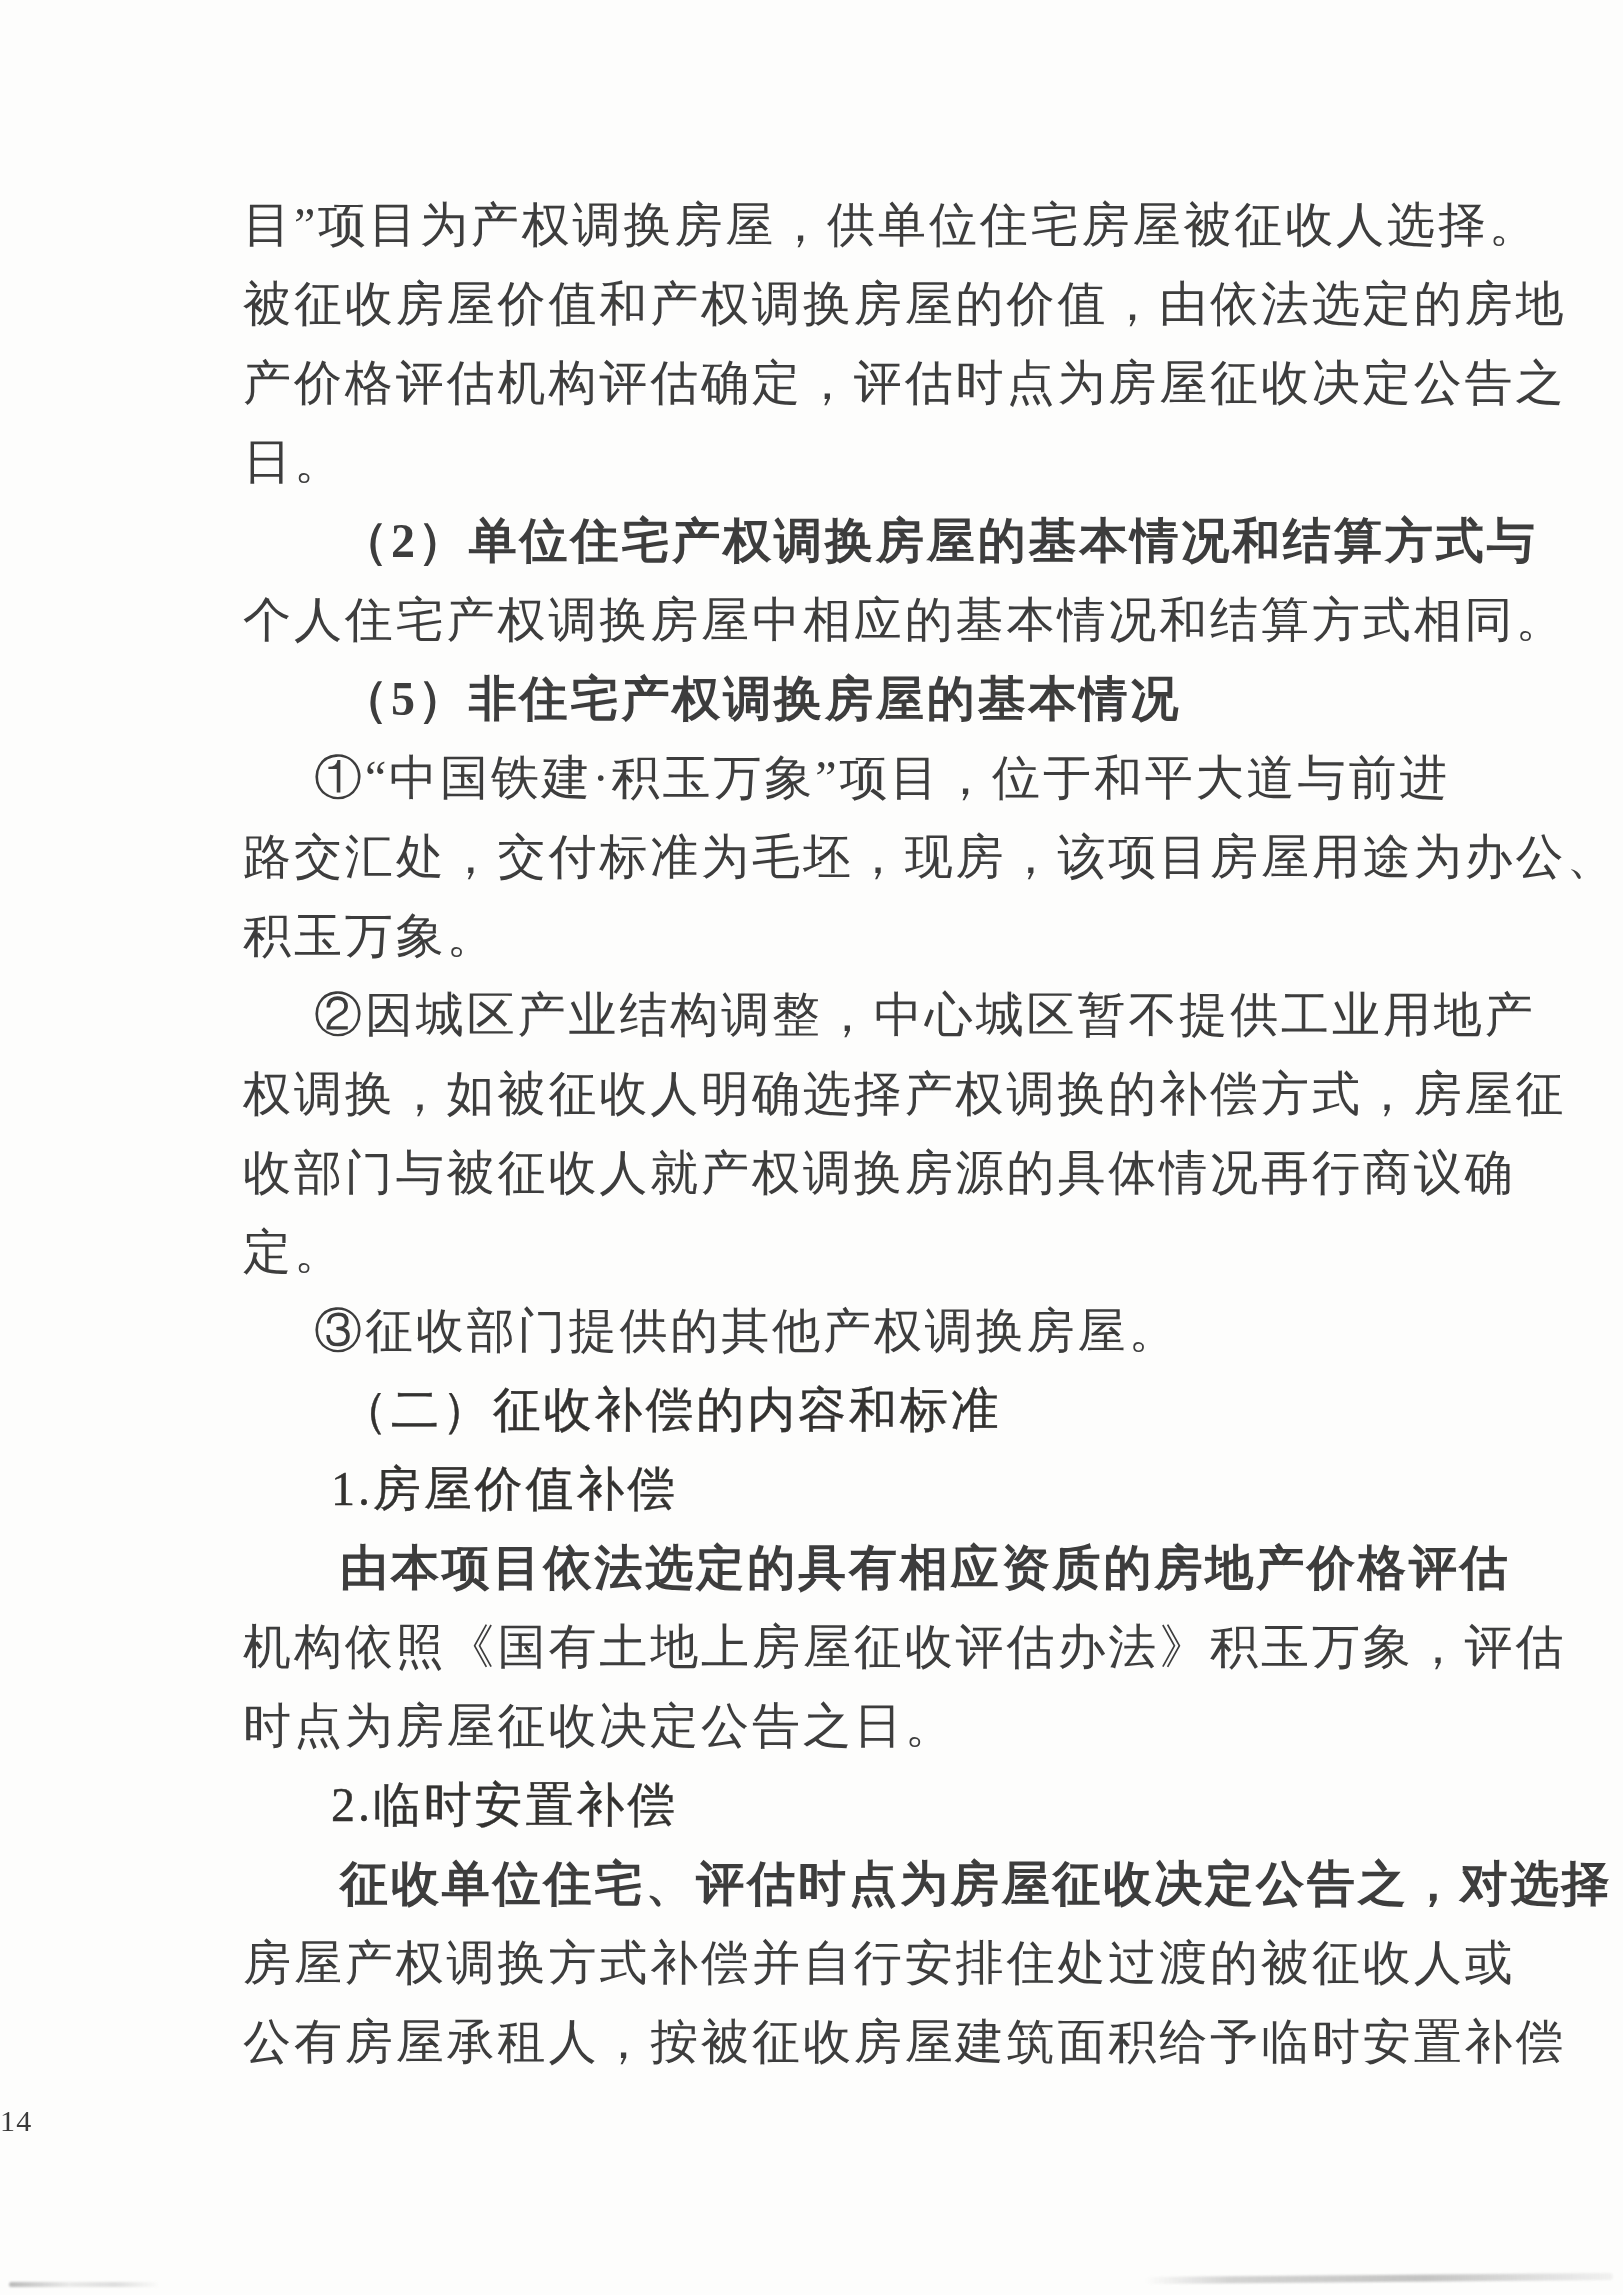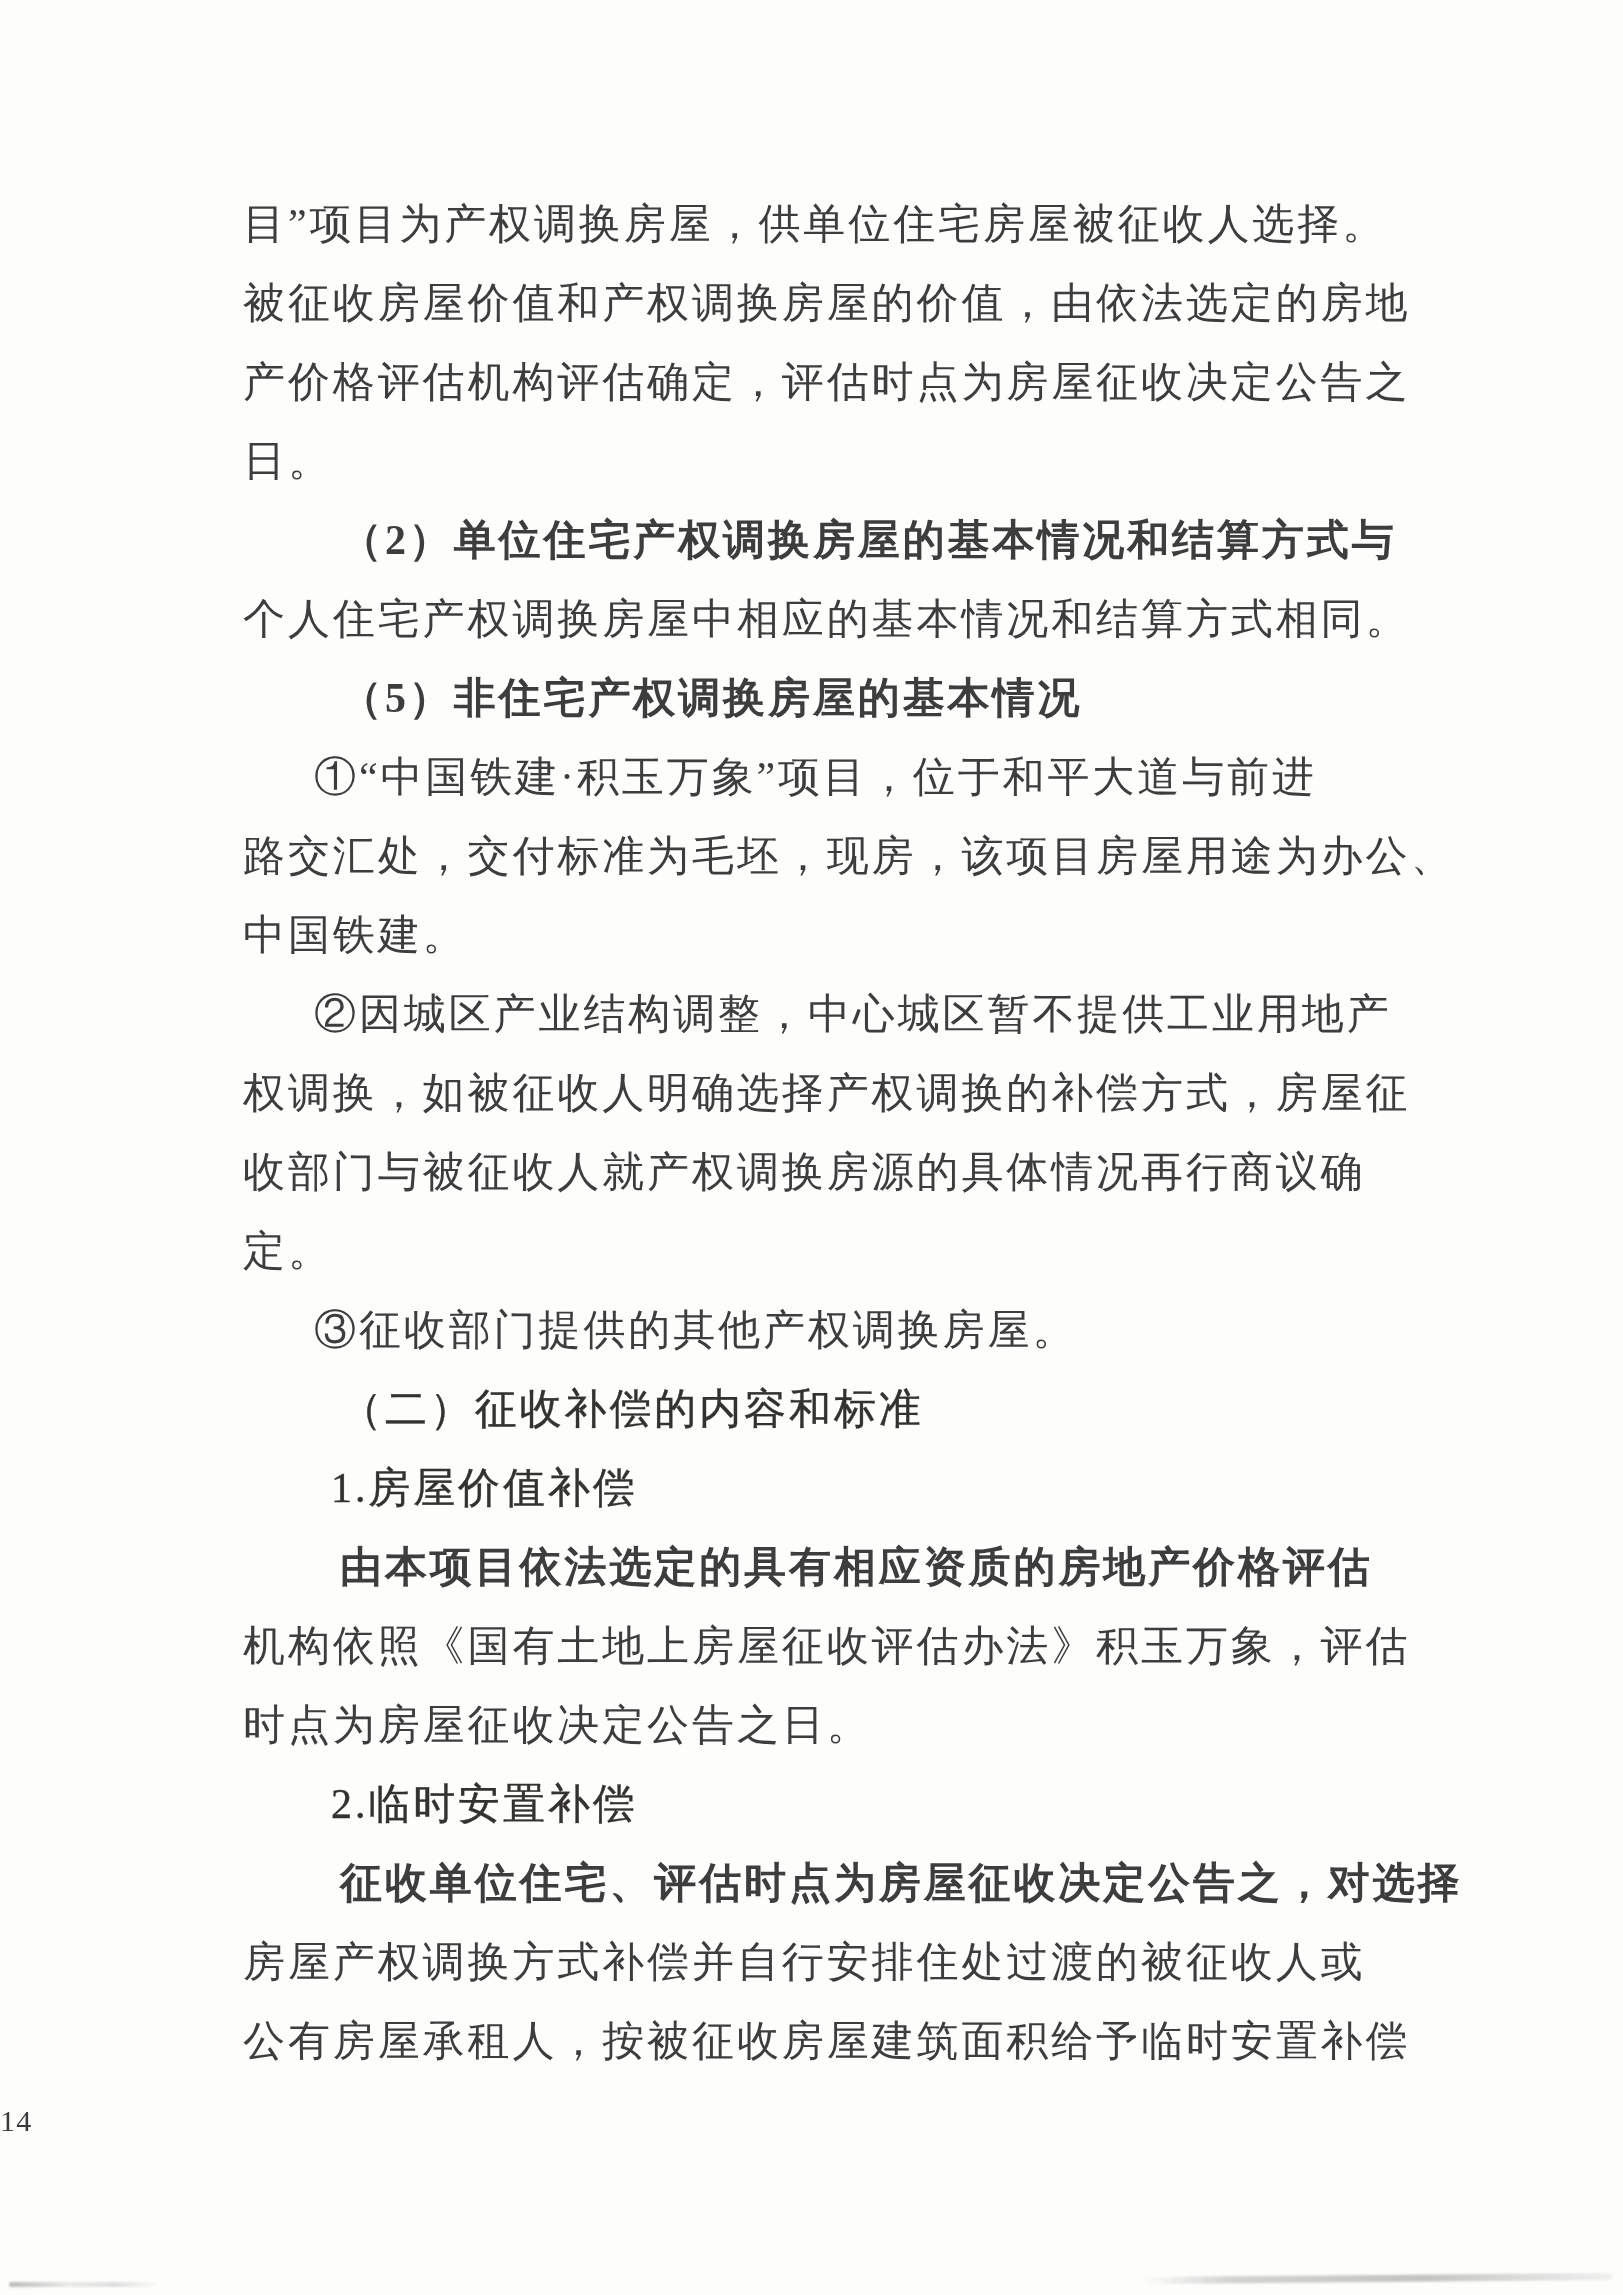--- a/index.html
+++ b/index.html
@@ -20,21 +20,21 @@
     background: #fdfdfc;
   }
   .text-block {
     position: absolute;
     left: 243px;
     top: 185px;
     width: 1178px;
   }
   .line {
     margin: 0;
-    font-size: 42px;
+    font-size: 48px;
     line-height: 79px;
     letter-spacing: 2.9px;
     color: #3d3d3d;
     white-space: nowrap;
     text-align: left;
   }
   .line.flush        { text-indent: 0; }
   .line.indent       { text-indent: 97px; font-weight: bold; }
   .line.indent-circle{ text-indent: 71px; }
   .line.indent-num   { text-indent: 88px; }
@@ -93,21 +93,21 @@
 
   <p class="line flush">目”项目为产权调换房屋，供单位住宅房屋被征收人选择。</p>
       <p class="line flush">被征收房屋价值和产权调换房屋的价值，由依法选定的房地</p>
       <p class="line flush">产价格评估机构评估确定，评估时点为房屋征收决定公告之</p>
       <p class="line flush">日。</p>
       <p class="line indent">（2）单位住宅产权调换房屋的基本情况和结算方式与</p>
       <p class="line flush">个人住宅产权调换房屋中相应的基本情况和结算方式相同。</p>
       <p class="line indent">（5）非住宅产权调换房屋的基本情况</p>
       <p class="line indent-circle">①“中国铁建·积玉万象”项目，位于和平大道与前进</p>
       <p class="line flush">路交汇处，交付标准为毛坯，现房，该项目房屋用途为办公、</p>
-      <p class="line flush">中国铁建。</p>
+      <p class="line flush">积玉万象。</p>
       <p class="line indent-circle">②因城区产业结构调整，中心城区暂不提供工业用地产</p>
       <p class="line flush">权调换，如被征收人明确选择产权调换的补偿方式，房屋征</p>
       <p class="line flush">收部门与被征收人就产权调换房源的具体情况再行商议确</p>
       <p class="line flush">定。</p>
       <p class="line indent-circle">③征收部门提供的其他产权调换房屋。</p>
       <p class="line indent bold">（二）征收补偿的内容和标准</p>
       <p class="line indent-num bold">1.房屋价值补偿</p>
       <p class="line indent">由本项目依法选定的具有相应资质的房地产价格评估</p>
       <p class="line flush">机构依照《国有土地上房屋征收评估办法》积玉万象，评估</p>
       <p class="line flush">时点为房屋征收决定公告之日。</p>

